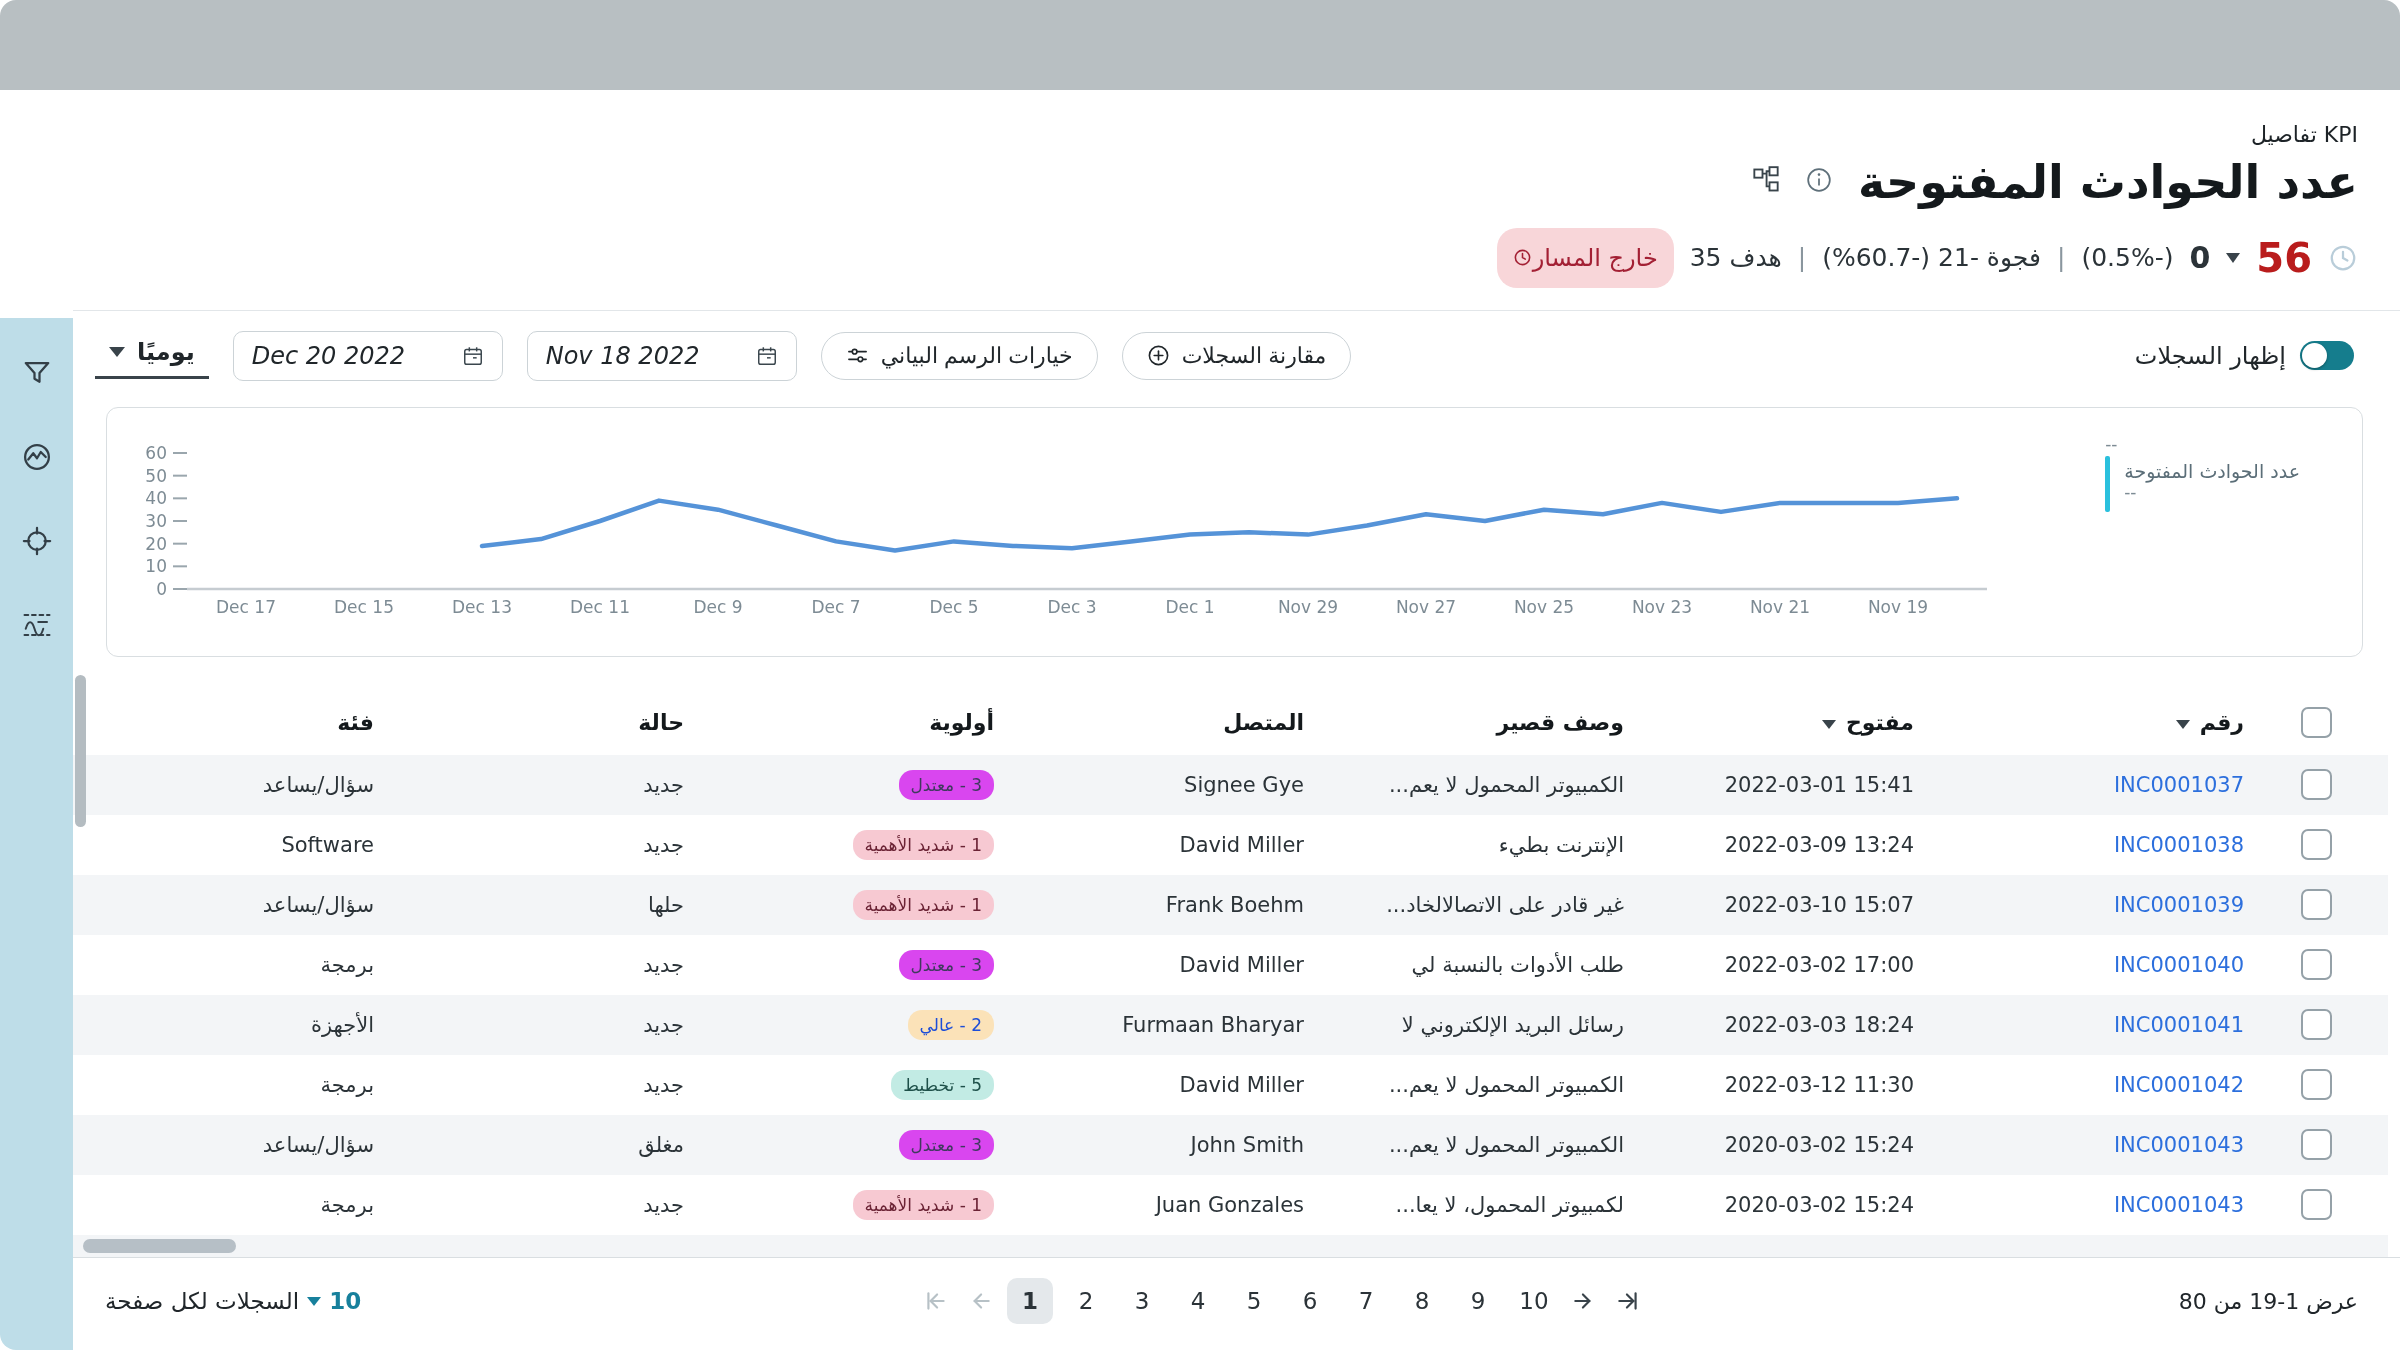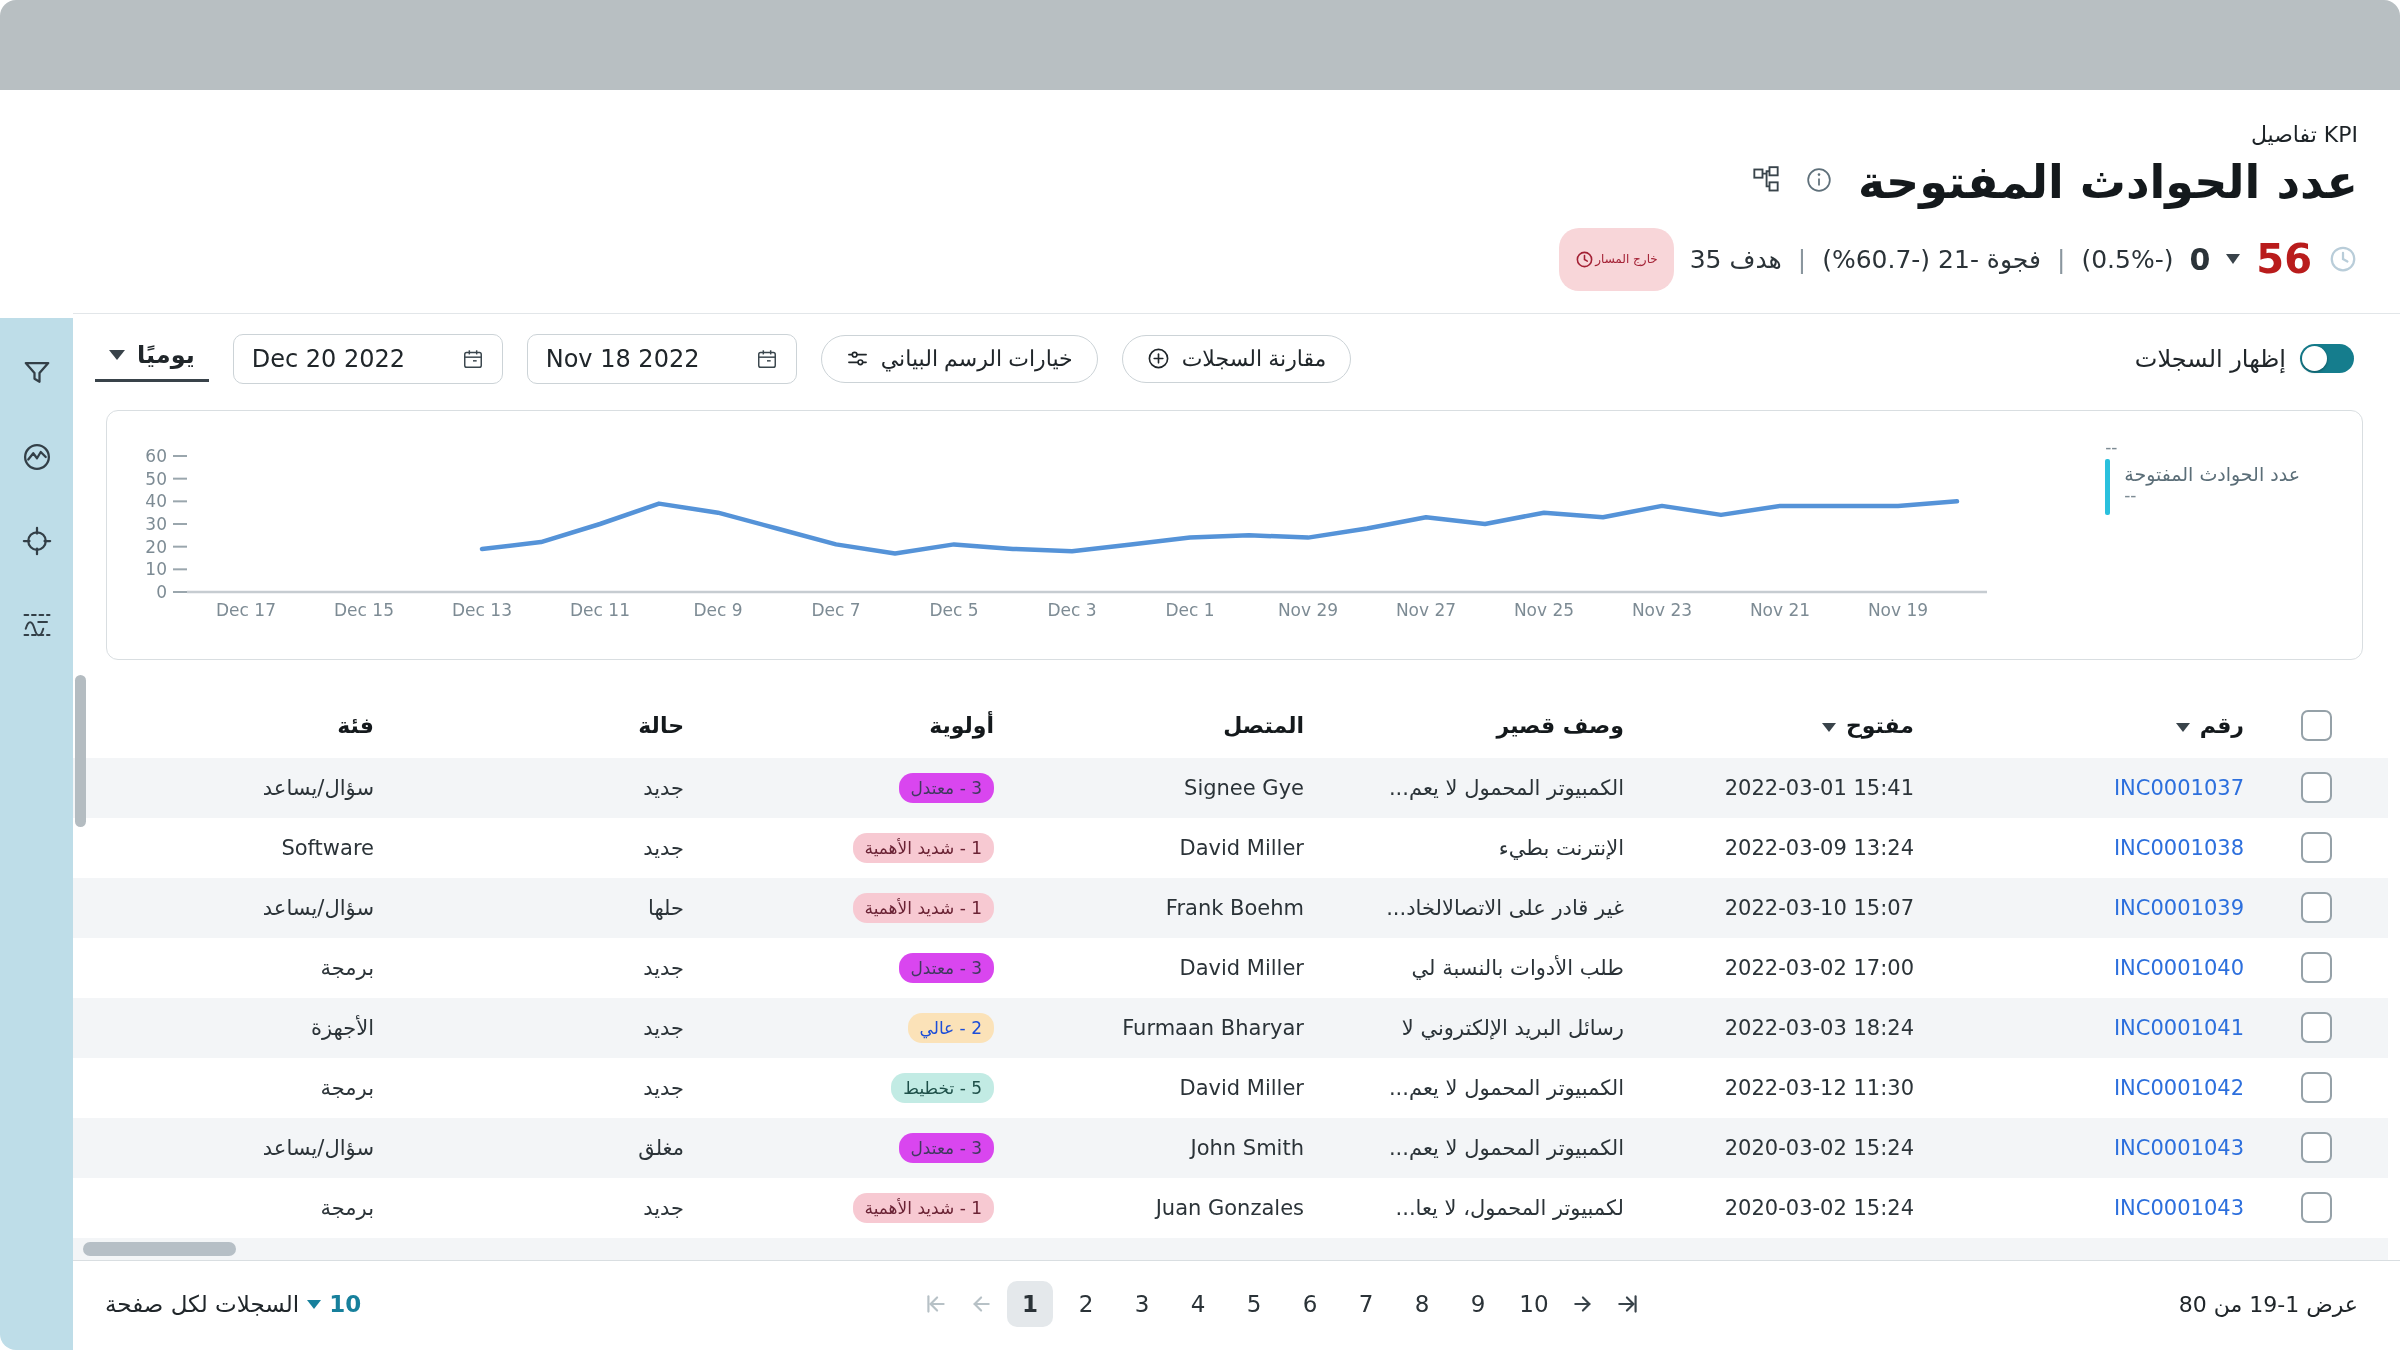--- a/index.html
+++ b/index.html
@@ -18,23 +18,23 @@
   
   .page-head{padding:32px 42px 0 20px;text-align:right;border-bottom:1px solid #e2e6e9;}
   .eyebrow{font-size:22px;color:#1d2327;direction:ltr;}
   .title-row{display:flex;flex-direction:row;align-items:center;justify-content:flex-start;gap:26px;margin-top:10px;}
   .kpi-title{font-size:46px;font-weight:bold;color:#14191c;line-height:1.1;}
   .round-icon{color:#5f707a;}
   .kpi-row{display:flex;align-items:center;justify-content:flex-start;gap:16px;margin:20px 0 22px 0;font-size:25px;color:#2b3338;}
   .kpi-value{color:#b91c1c;font-size:40px;font-weight:bold;line-height:1;}
   .caret-down{width:0;height:0;border-left:8px solid transparent;border-right:8px solid transparent;border-top:10px solid #39434a;display:inline-block;}
   .kpi-sep{color:#8a969e;}
-  .status-badge{display:inline-flex;align-items:center;gap:1px;background:#f8d6d9;color:#a32034;font-size:12px;padding:22px 16px;border-radius:20px;}
+  .status-badge{display:inline-flex;align-items:center;gap:1px;background:#f8d6d9;color:#a32034;font-size:24px;padding:16px 16px;border-radius:20px;}
   .date-input{display:inline-flex;direction:ltr;align-items:center;justify-content:space-between;width:360px;height:52px;border:1px solid #ccd3d7;border-radius:10px;background:#fff;padding:0 18px;font-size:26px;color:#20262a;}
-  .date-input.small{width:232px;height:48px;font-size:24px;}
+  .date-input.small{width:232px;height:48px;font-size:24px;font-style:italic;}
 
   
   .controls{display:flex;align-items:center;gap:24px;padding:20px 46px 20px 22px;}
   .toggle-group{display:flex;align-items:center;gap:14px;font-size:24px;color:#20262a;}
   .toggle{position:relative;width:54px;height:29px;border-radius:15px;background:#157d8d;flex:0 0 auto;}
   .toggle .knob{position:absolute;left:2px;top:2px;width:25px;height:25px;border-radius:50%;background:#fff;box-shadow:0 1px 3px rgba(0,0,0,.35);}
   .spacer{flex:1;}
   .pill-btn{display:inline-flex;align-items:center;gap:12px;height:48px;padding:0 24px;border:1px solid #ccd3d7;border-radius:24px;background:#fff;font-size:22px;color:#20262a;}
   .freq{display:inline-flex;align-items:center;gap:12px;font-size:24px;font-weight:bold;color:#20262a;padding:6px 14px 10px 14px;border-bottom:3px solid #39434a;}
   .freq .caret-down{border-top-color:#39434a;}

